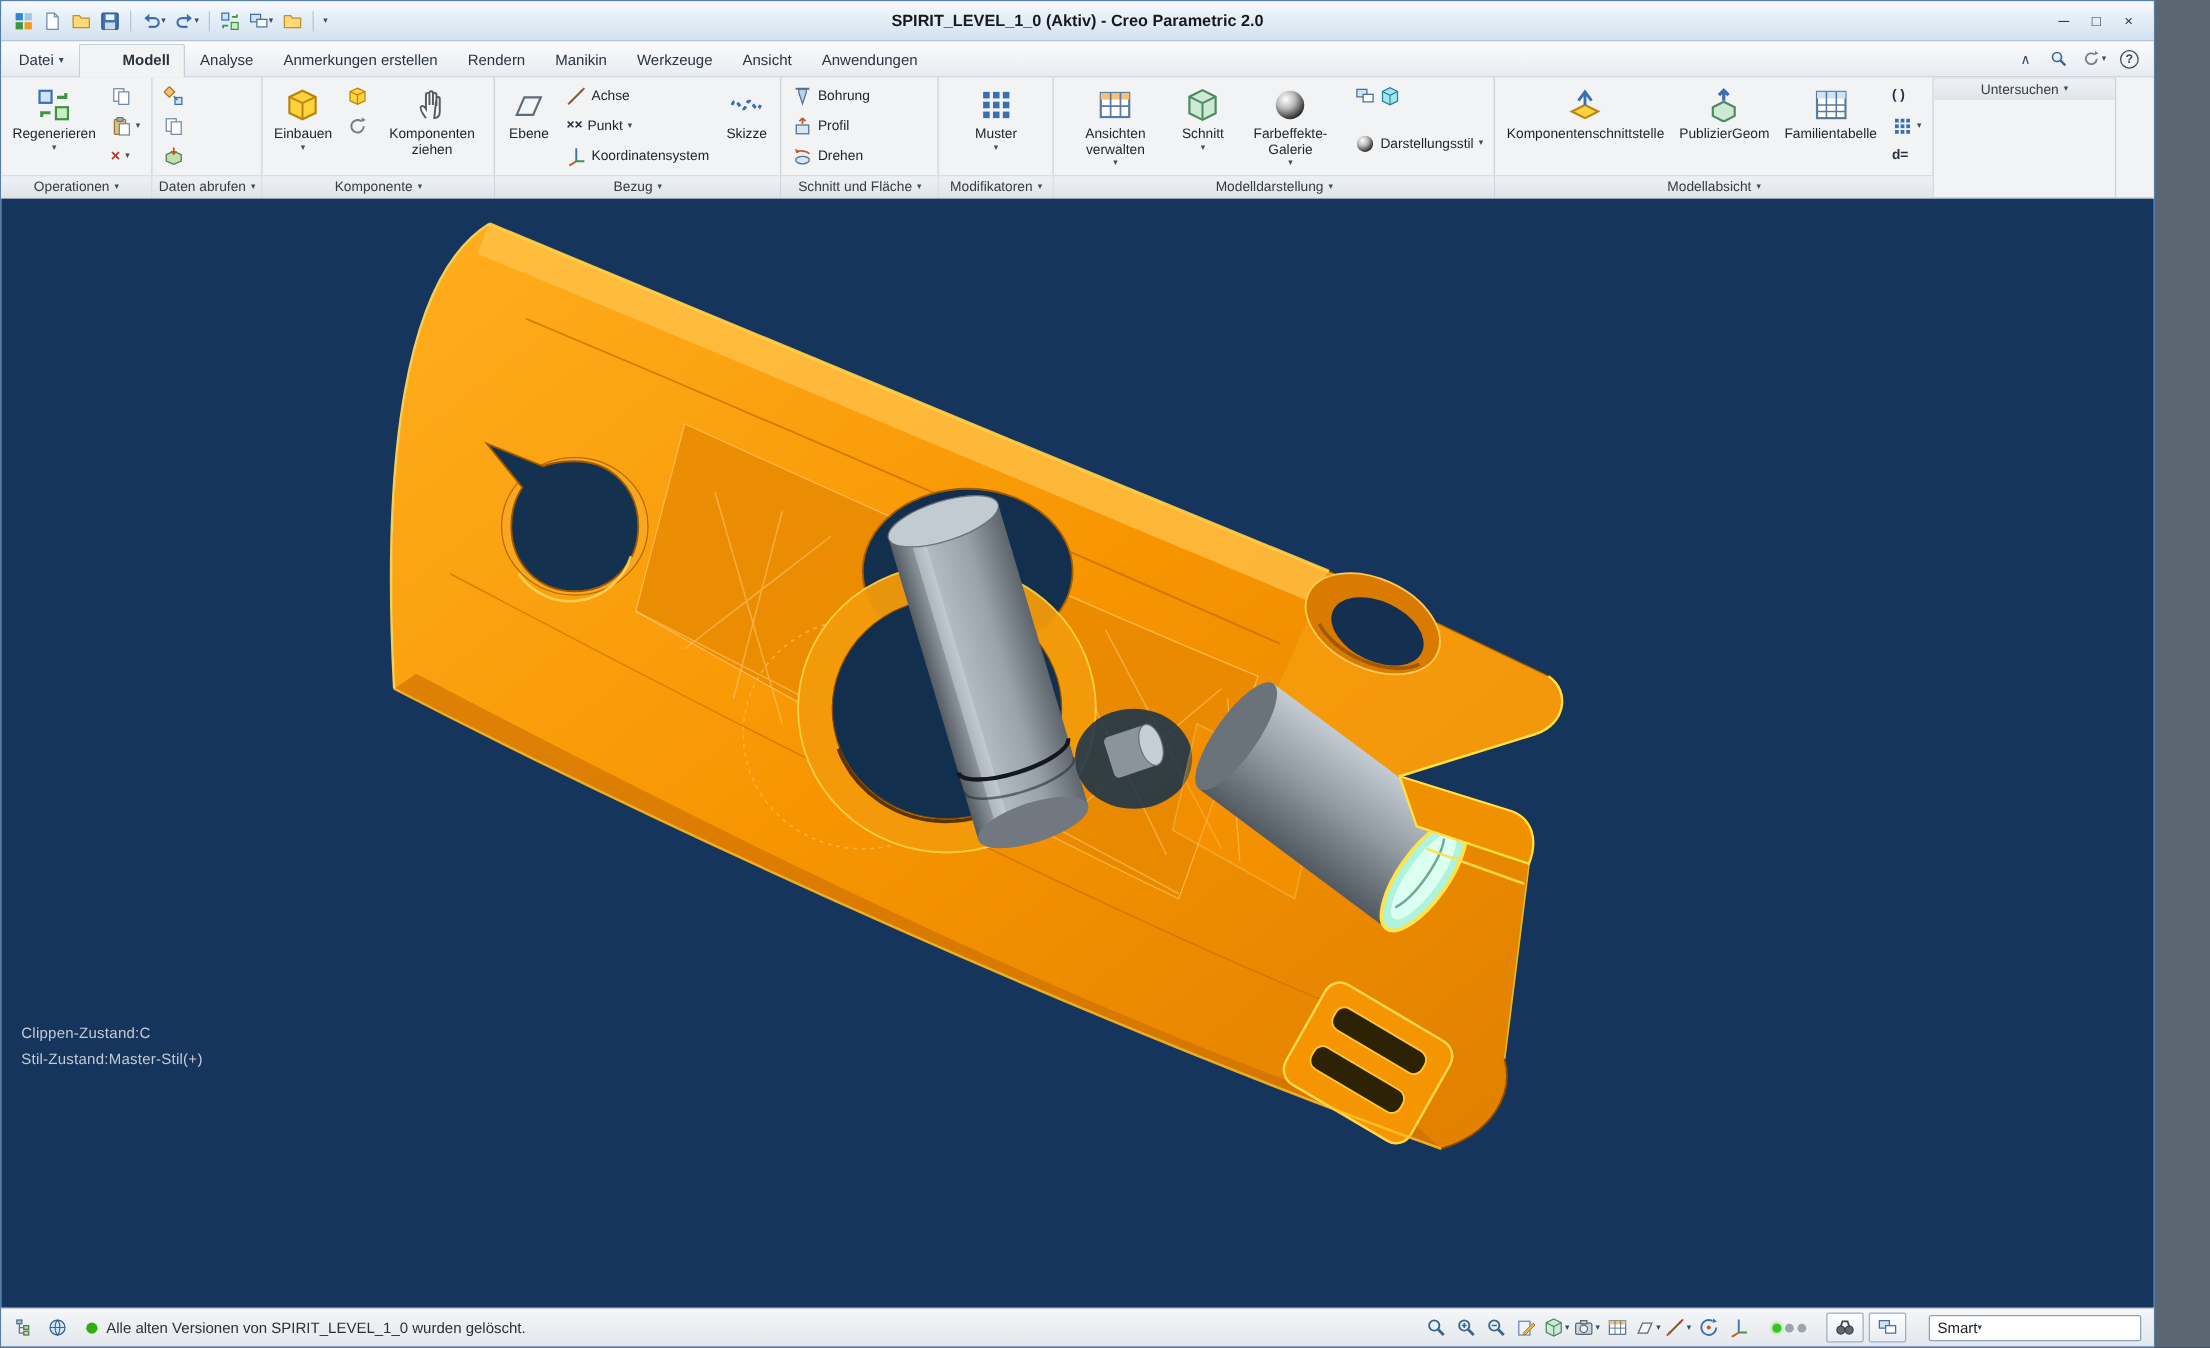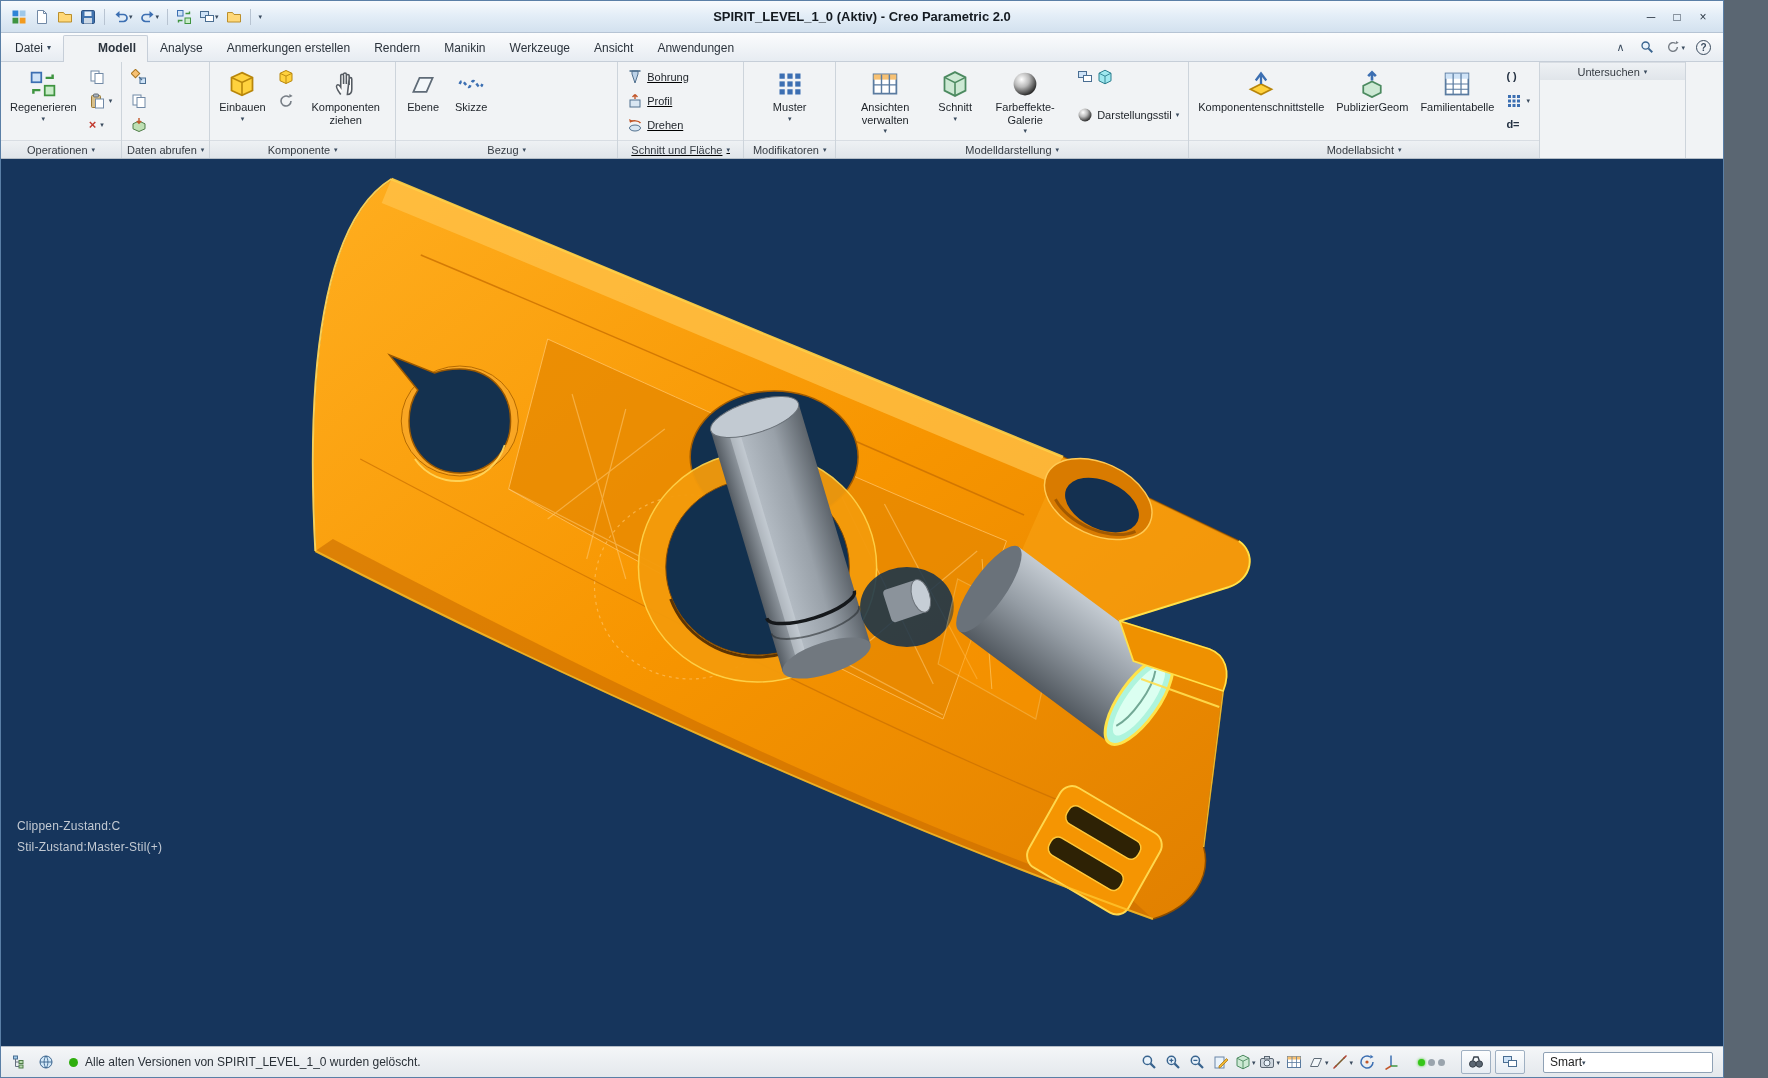--- a/index.html
+++ b/index.html
@@ -42,21 +42,21 @@
   .blabel{display:block;max-width:80px;}
   .bigbtn .arr{margin-top:1px;}
   .nowrap{white-space:nowrap;max-width:none;}
   .scol{display:flex;flex-direction:column;gap:1px;align-items:flex-start;}
   .sbtn{display:flex;align-items:center;gap:4px;height:23px;padding:1px 4px;font-size:11px;color:#1d2228;border:1px solid transparent;border-radius:2px;cursor:pointer;white-space:nowrap;}
   .sbtn svg{width:16px;height:16px;flex:0 0 16px;}
   .glyph-red{color:#c23a2e;font-weight:bold;font-size:13px;line-height:1;}
   .glyph-dark{color:#243142;font-weight:bold;font-size:11px;line-height:1;}
 
   .g-op{min-width:118px;} .g-daten{min-width:88px;} .g-komp{min-width:186px;}
-  .g-bezug{min-width:222px;} .g-schnitt{min-width:126px;text-decoration:underline;} .g-modif{min-width:92px;}
+  .g-bezug{min-width:222px;} .g-schnitt{min-width:126px;} .g-modif{min-width:92px;}
   .g-darst{min-width:300px;} .g-absicht{min-width:342px;} .g-unters{min-width:146px;}
 
   
   .viewport{flex:1;position:relative;background:#16355c;overflow:hidden;}
   .scene{position:absolute;inset:0;width:100%;height:100%;display:block;}
   .vp-label{position:absolute;left:16px;color:#c3cad3;font-size:12px;letter-spacing:.2px;}
   .vp-label.clip{top:636px;margin-top:24px;}
   .vp-label.style{top:681px;}
 
   
@@ -500,20 +500,39 @@
 
     <div class="rgroup g-bezug">
       <div class="rbody">
         <div class="bigbtn">
           <span class="bicon">
               <svg>
                 <use href="#i-plane"></use>
               </svg>
             </span>
           <span class="blabel">Ebene</span>
+        </div>
+        <div class="scol">
+          <span class="sbtn">
+              <svg>
+                <use href="#i-axis"></use>
+              </svg>
+              <span>Achse</span>
+            </span>
+          <span class="sbtn">
+              <span class="glyph-dark">××</span>
+              <span>Punkt</span>
+              <span class="arr">▾</span>
+            </span>
+          <span class="sbtn">
+              <svg>
+                <use href="#i-csys"></use>
+              </svg>
+              <span>Koordinatensystem</span>
+            </span>
         </div>
         <div class="bigbtn">
           <span class="bicon">
               <svg>
                 <use href="#i-sine"></use>
               </svg>
             </span>
           <span class="blabel">Skizze</span>
         </div>
       </div>

